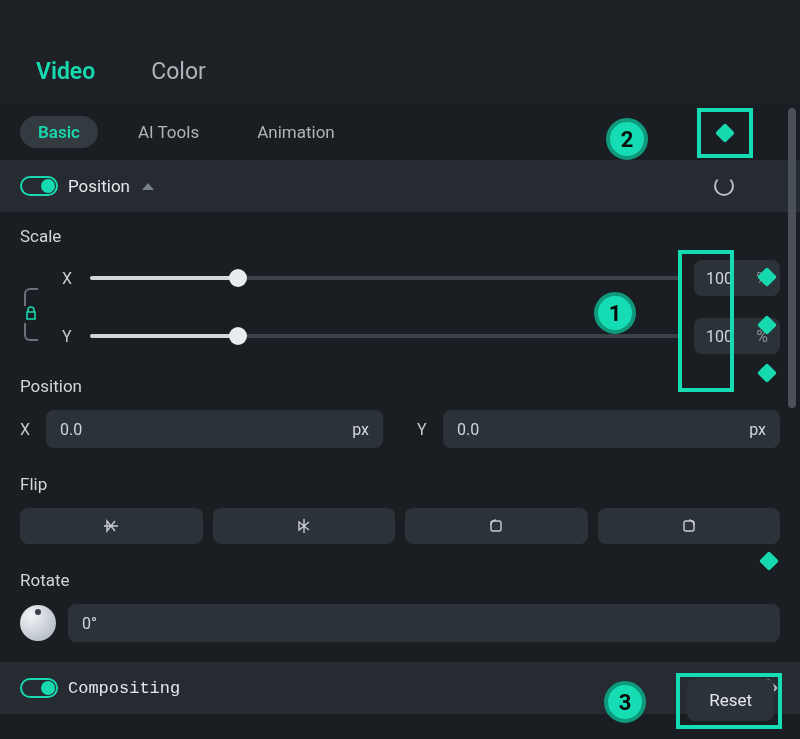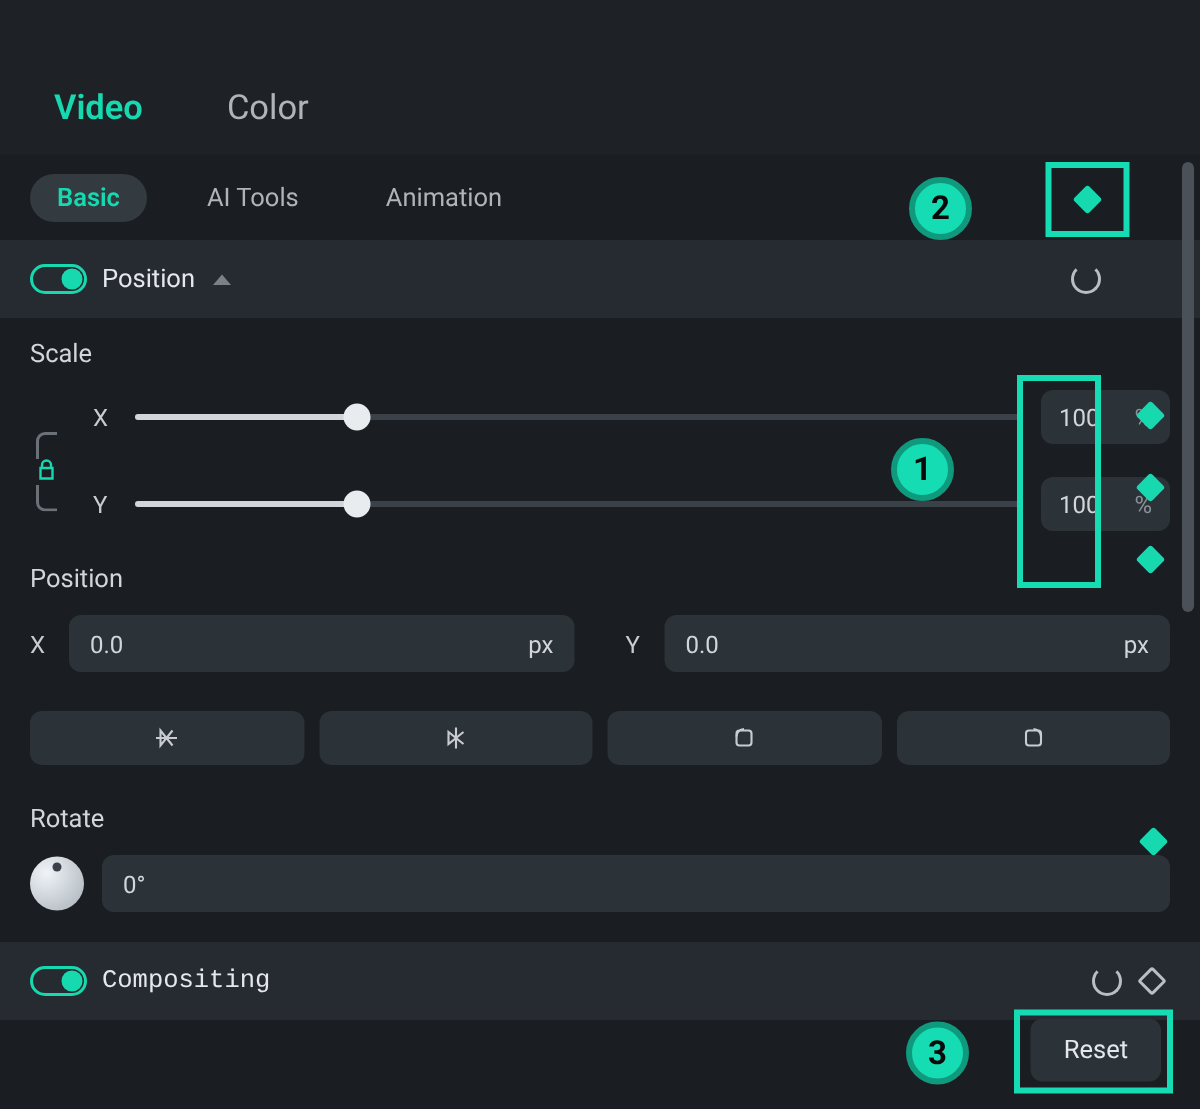--- a/index.html
+++ b/index.html
@@ -451,20 +451,21 @@
     <div class="pos-field">
       <span class="axis-label">Y</span>
       <div class="pos-input">
         <span>0.0</span>
         <span class="unit">px</span>
       </div>
     </div>
   </div>
 
   
+  <div class="prop-label">Flip</div>
   <div class="flip-row">
     <div class="flip-btn">
       <svg viewBox="0 0 20 20">
           <path d="M3 10 h14 M6 5 l4 5 l-4 5 z M14 5 l-4 5 l4 5" fill="none" stroke="#c8ccd0" stroke-width="1.4"></path>
         </svg>
     </div>
     <div class="flip-btn">
       <svg viewBox="0 0 20 20">
           <path d="M10 3 v14 M5 6 l5 4 l-5 4 z M15 6 l-5 4 l5 4" fill="none" stroke="#c8ccd0" stroke-width="1.4"></path>
         </svg>

